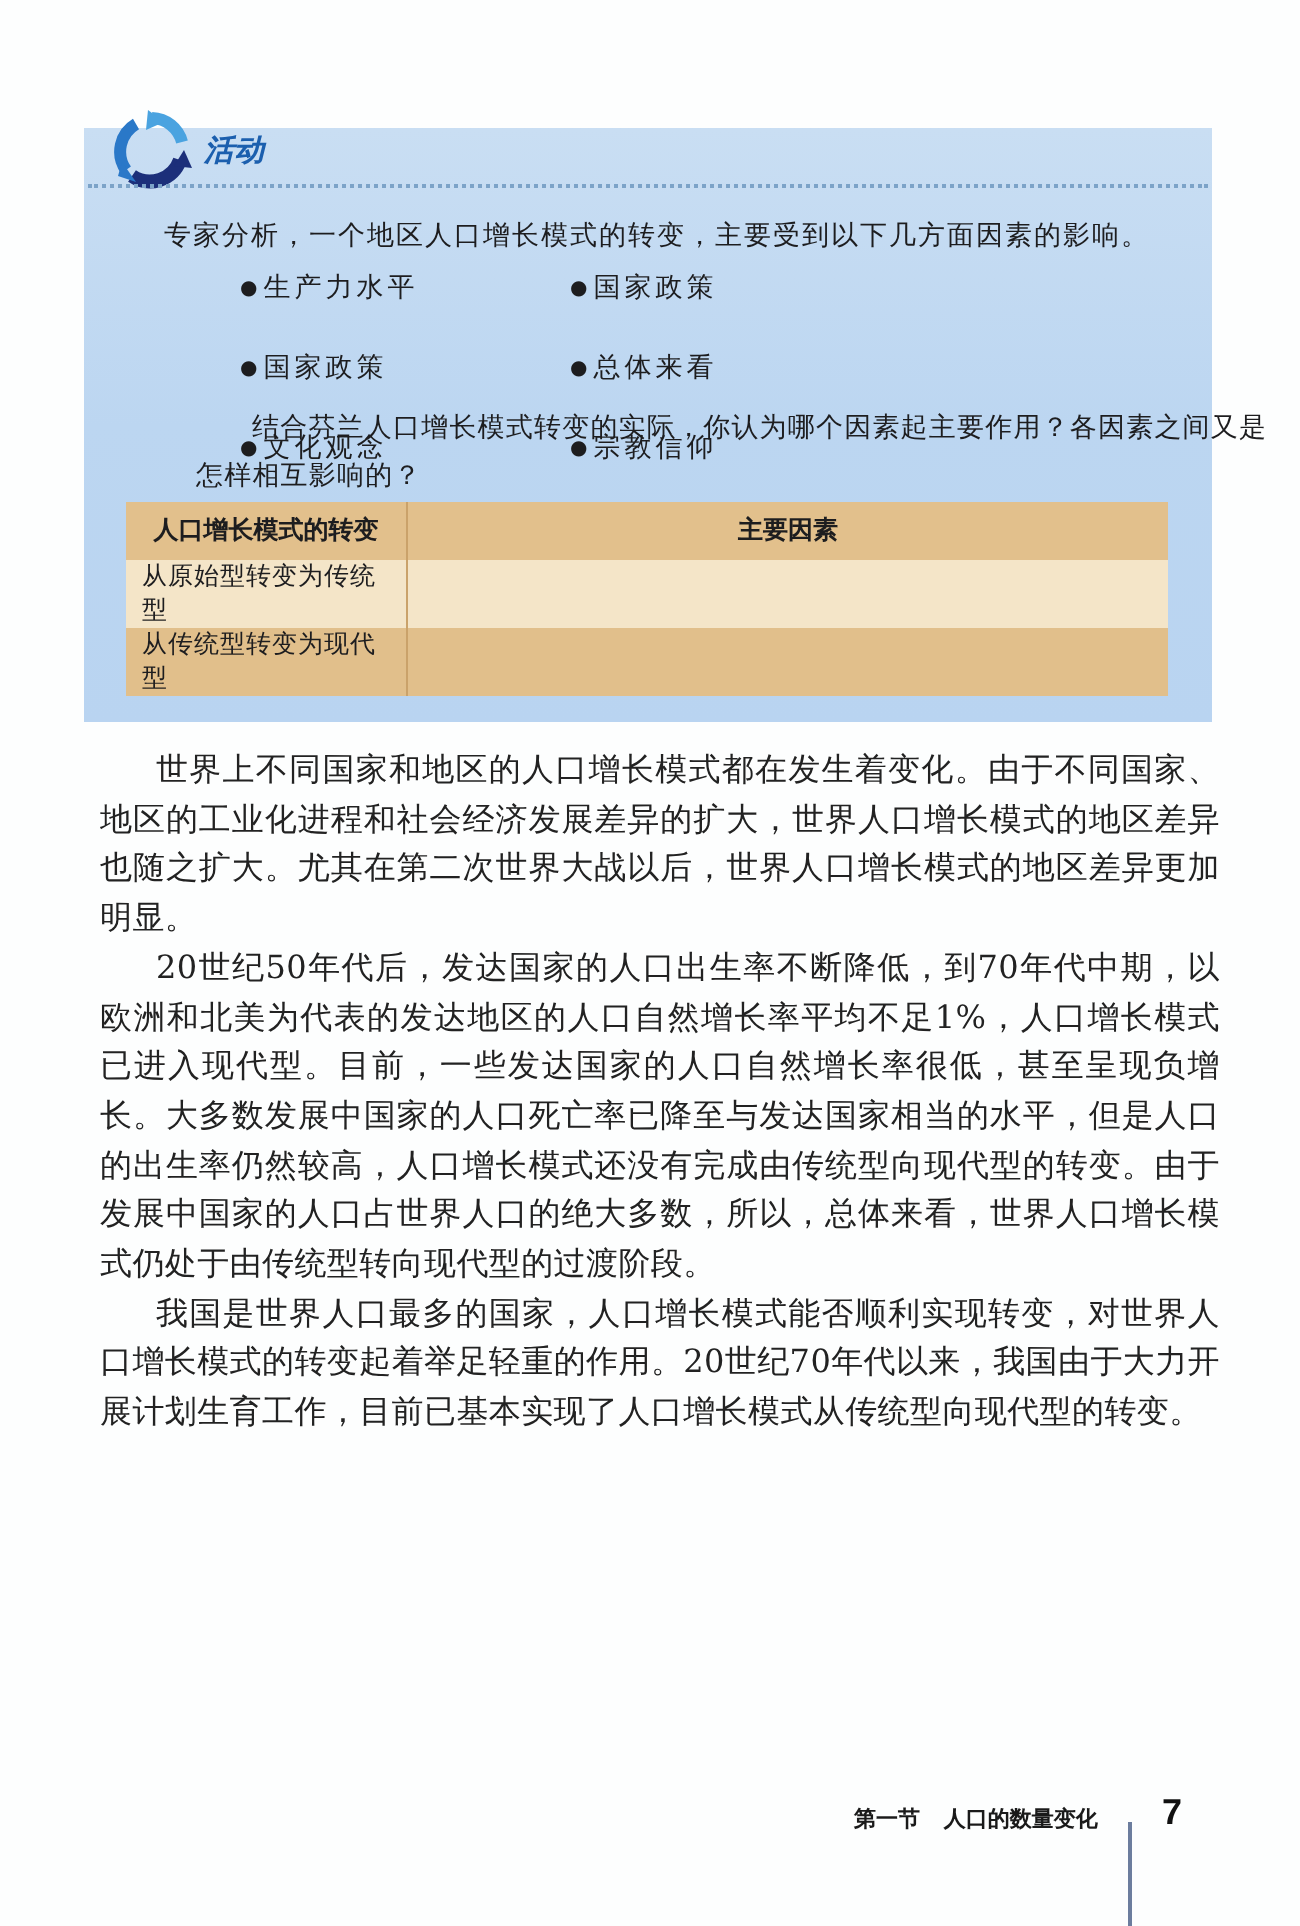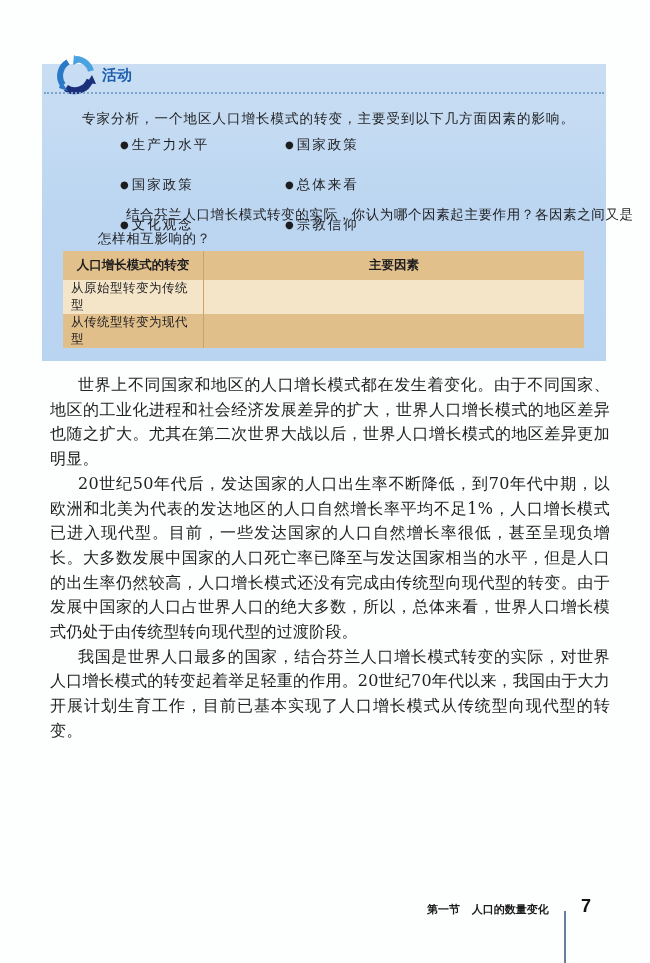--- a/index.html
+++ b/index.html
@@ -12,21 +12,21 @@
   .activity-box {
     position:absolute; left:42px; top:64px; width:564px; height:297px;
     background:linear-gradient(180deg,#c9def3 0%,#bcd6f1 50%,#b9d4f1 100%);
   }
   .activity-icon {
     position:absolute; left:14px; top:-9px; width:40px; height:40px;
   }
   .activity-title {
     position:absolute; left:60px; top:0px;
     font-family:"DejaVu Sans", "Liberation Sans", sans-serif;
-    font-weight:bold; font-size:15px; color:#1b5fae; line-height:22px;
+    font-weight:bold; font-size:15px; color:#1b5fae; line-height:22px;font-style:italic;
   }
   .dotted-rule {
     position:absolute; left:2px; right:2px; top:28px;
     border-top:2px dotted #7ca3c8; height:0;
   }
   .intro {
     position:absolute; left:40px; top:44px; width:520px;
     font-size:13.5px; line-height:20px; letter-spacing:1px;
     font-family:"DejaVu Sans", sans-serif;
   }
@@ -121,18 +121,18 @@
       <td>从传统型转变为现代型</td>
       <td></td>
     </tr>
   </tbody>
     </table>
 </div>
 
 <div class="body-text">
   <p>世界上不同国家和地区的人口增长模式都在发生着变化。由于不同国家、地区的工业化进程和社会经济发展差异的扩大，世界人口增长模式的地区差异也随之扩大。尤其在第二次世界大战以后，世界人口增长模式的地区差异更加明显。</p>
   <p>20世纪50年代后，发达国家的人口出生率不断降低，到70年代中期，以欧洲和北美为代表的发达地区的人口自然增长率平均不足1%，人口增长模式已进入现代型。目前，一些发达国家的人口自然增长率很低，甚至呈现负增长。大多数发展中国家的人口死亡率已降至与发达国家相当的水平，但是人口的出生率仍然较高，人口增长模式还没有完成由传统型向现代型的转变。由于发展中国家的人口占世界人口的绝大多数，所以，总体来看，世界人口增长模式仍处于由传统型转向现代型的过渡阶段。</p>
-  <p>我国是世界人口最多的国家，结合芬兰人口增长模式转变的实际，对世界人口增长模式的转变起着举足轻重的作用。20世纪70年代以来，我国由于大力开展计划生育工作，目前已基本实现了人口增长模式从传统型向现代型的转变。</p>
+  <p>我国是世界人口最多的国家，人口增长模式能否顺利实现转变，对世界人口增长模式的转变起着举足轻重的作用。20世纪70年代以来，我国由于大力开展计划生育工作，目前已基本实现了人口增长模式从传统型向现代型的转变。</p>
 </div>
 
 <div class="footer-chapter">第一节 人口的数量变化</div>
 <div class="footer-rule"></div>
 <div class="footer-page">7</div>
 
 </body></html>

